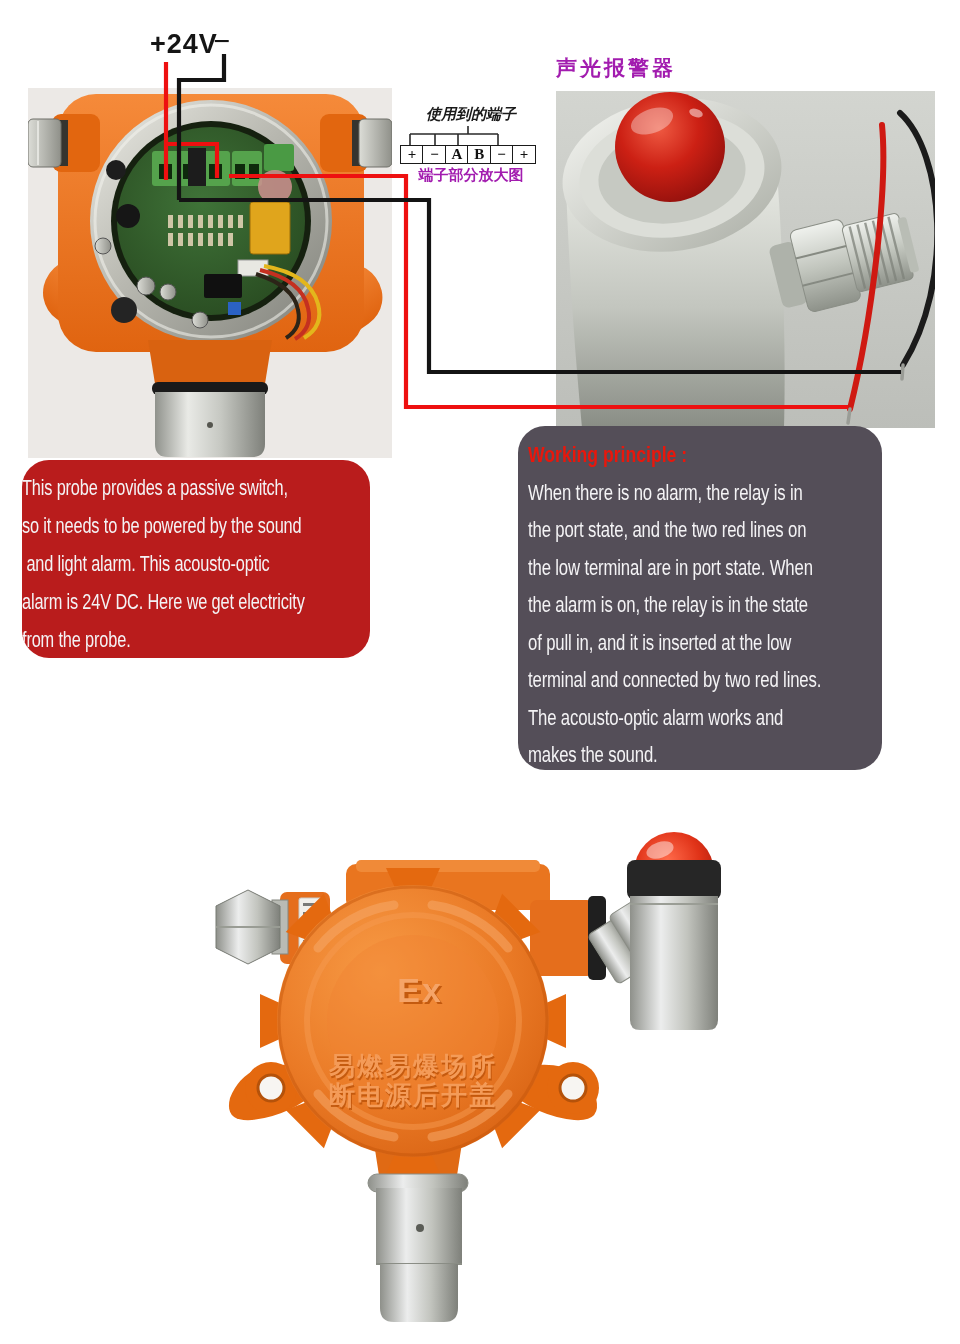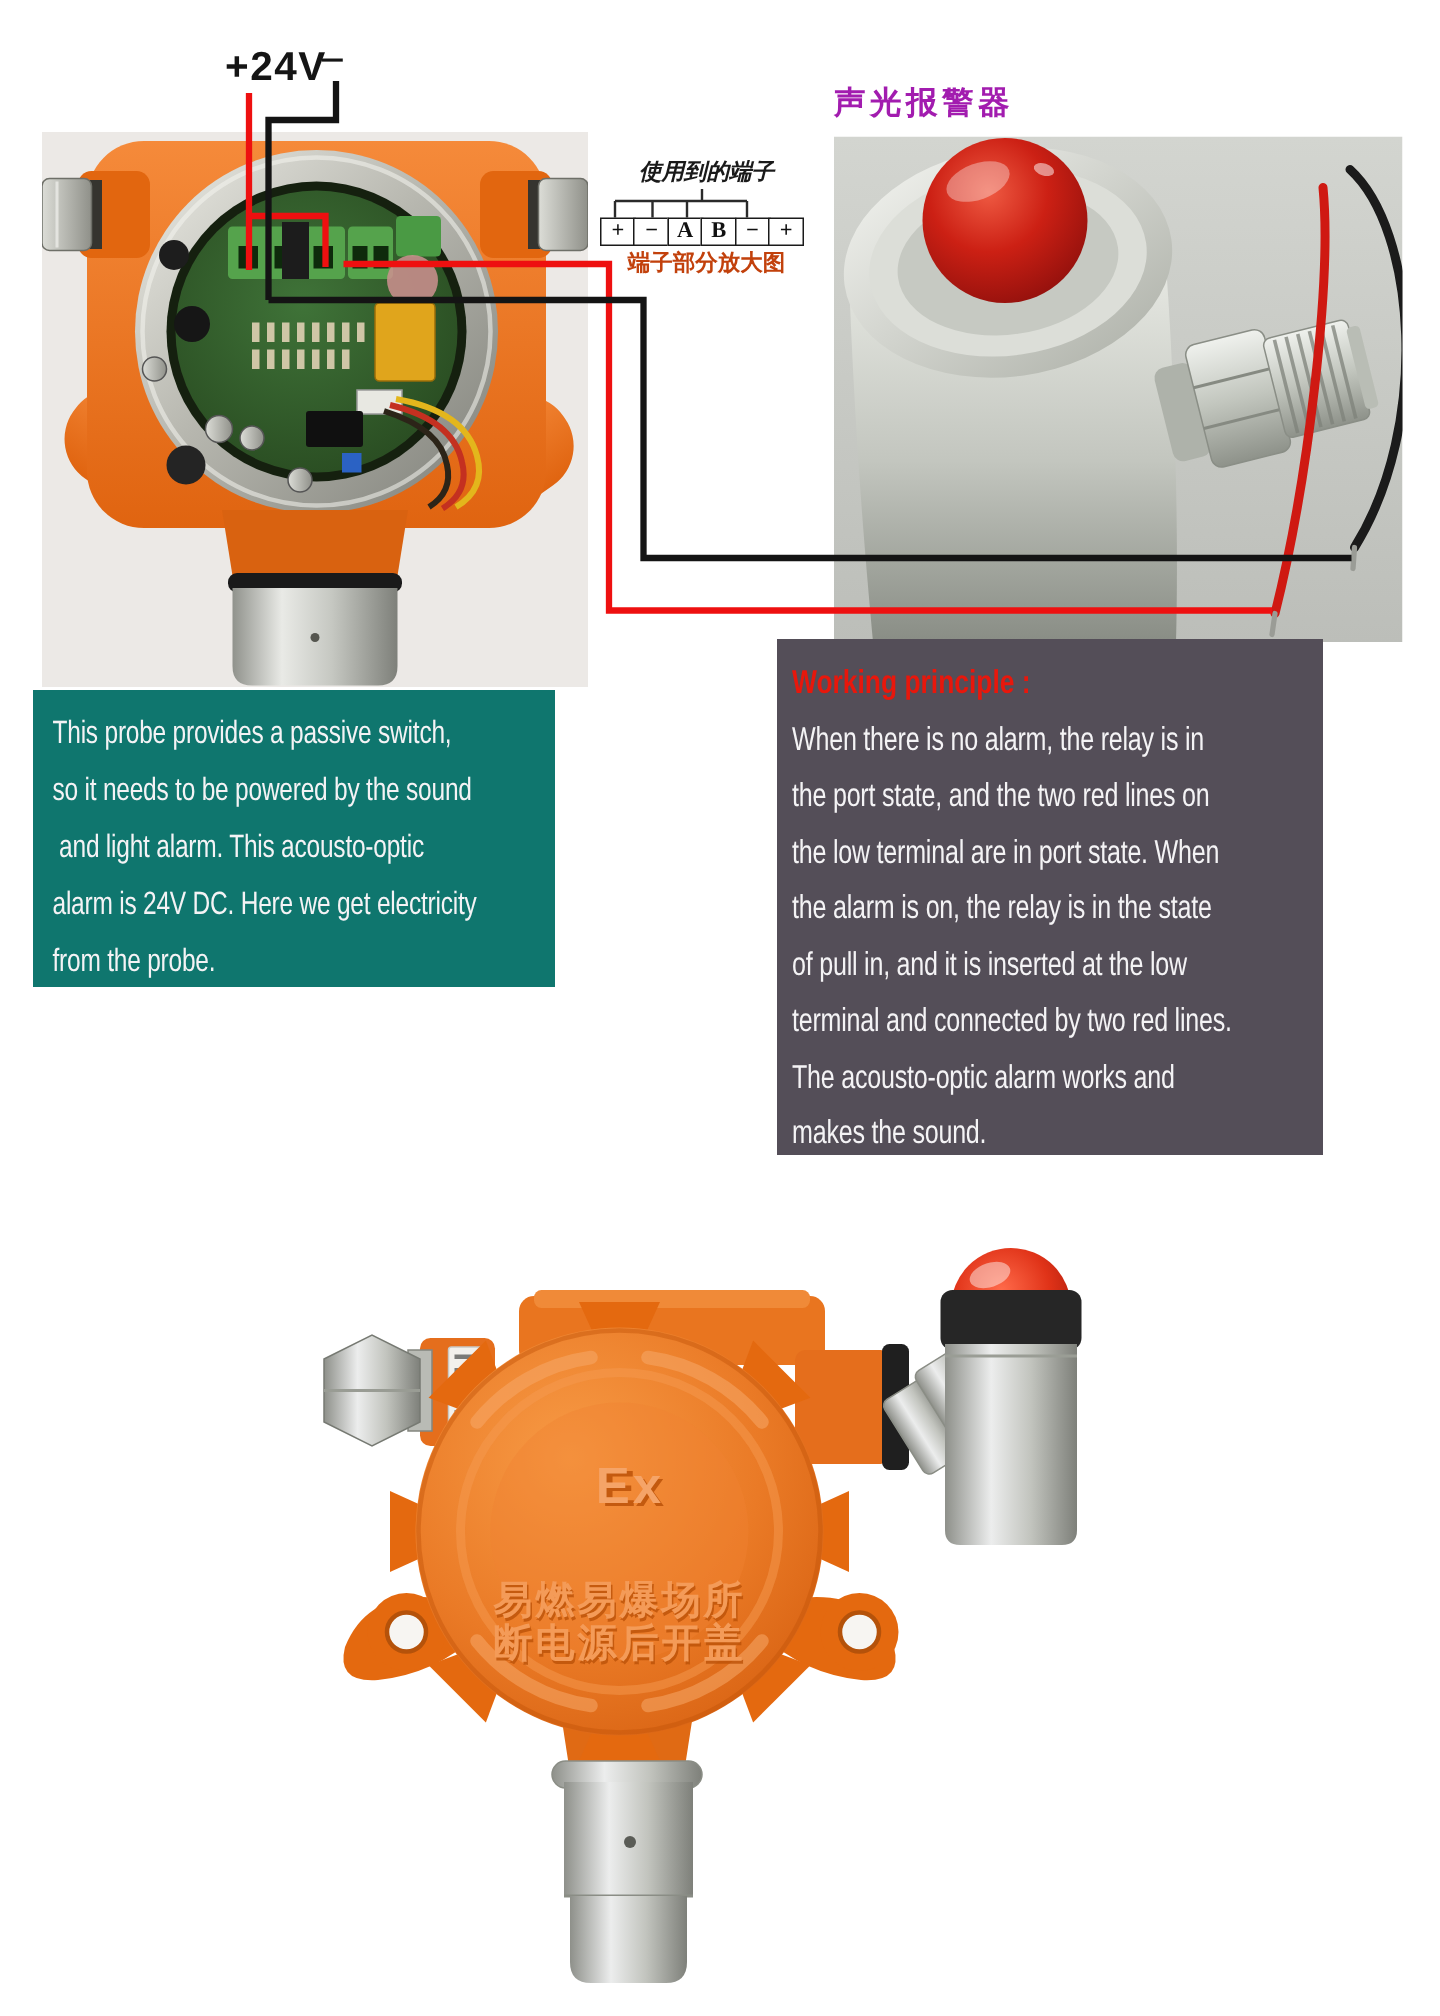--- a/index.html
+++ b/index.html
@@ -11,30 +11,30 @@
   
   .plus24{left:150px;top:29px;width:70px;font-family:Liberation Sans, sans-serif;
           font-size:27px;font-weight:bold;color:#151515;z-index:7;letter-spacing:1px;}
   .minus-lbl{left:213px;top:24px;width:30px;font-family:"Liberation Serif",serif;
           font-size:30px;font-weight:bold;color:#151515;z-index:7;}
   .alarm-title{left:556px;top:54px;width:220px;font-size:21px;font-weight:bold;
           color:#a21caf;letter-spacing:3px;z-index:7;}
   .term-top{left:397px;top:105px;width:148px;text-align:center;font-size:15px;
           font-weight:bold;color:#1a1a1a;z-index:7;font-style:italic;}
   .term-bottom{left:392px;top:166px;width:158px;text-align:center;font-size:15px;
-          font-weight:bold;color:#c2410c;z-index:7;}
+          font-weight:bold;color:#a21caf;z-index:7;}
   .term-strip{left:400px;top:145px;display:flex;z-index:7;}
   .term-cell{width:22px;height:17px;border:1.6px solid #1a1a1a;margin-left:-1.6px;
           background:#ffffff;display:flex;align-items:center;justify-content:center;
           font-family:"Liberation Serif",serif;font-weight:bold;font-size:15px;color:#111;}
   .term-cell:first-child{margin-left:0;}
   
-  .note{z-index:6;color:#fff;overflow:hidden;}
-  .note-left{left:22px;top:460px;width:348px;height:198px;background:#0f766e;
-          padding:9px 0 0 13px;box-sizing:border-box;}
+  .note{z-index:6;color:#fff;overflow:hidden;border-radius:27px;}
+  .note-left{left:22px;top:460px;width:348px;height:198px;background:#b91c1c;
+          padding:9px 0 0 0;box-sizing:border-box;}
   .note-right{left:518px;top:426px;width:364px;height:344px;background:#544e58;
           padding:10px 0 0 10px;box-sizing:border-box;}
   .ln{display:block;white-space:pre;font-size:22px;line-height:37.5px;
           transform:scaleX(0.76);transform-origin:0 50%;letter-spacing:-0.2px;color:#f4f3f5;}
   .note-left .ln{line-height:38px;font-size:21.5px;}
   .hd{display:block;white-space:pre;font-size:22px;font-weight:bold;line-height:37.5px;
           transform:scaleX(0.80);transform-origin:0 50%;color:#e8170c;}
   .overlay{left:0;top:0;z-index:5;pointer-events:none;}
 </style>
 </head>

